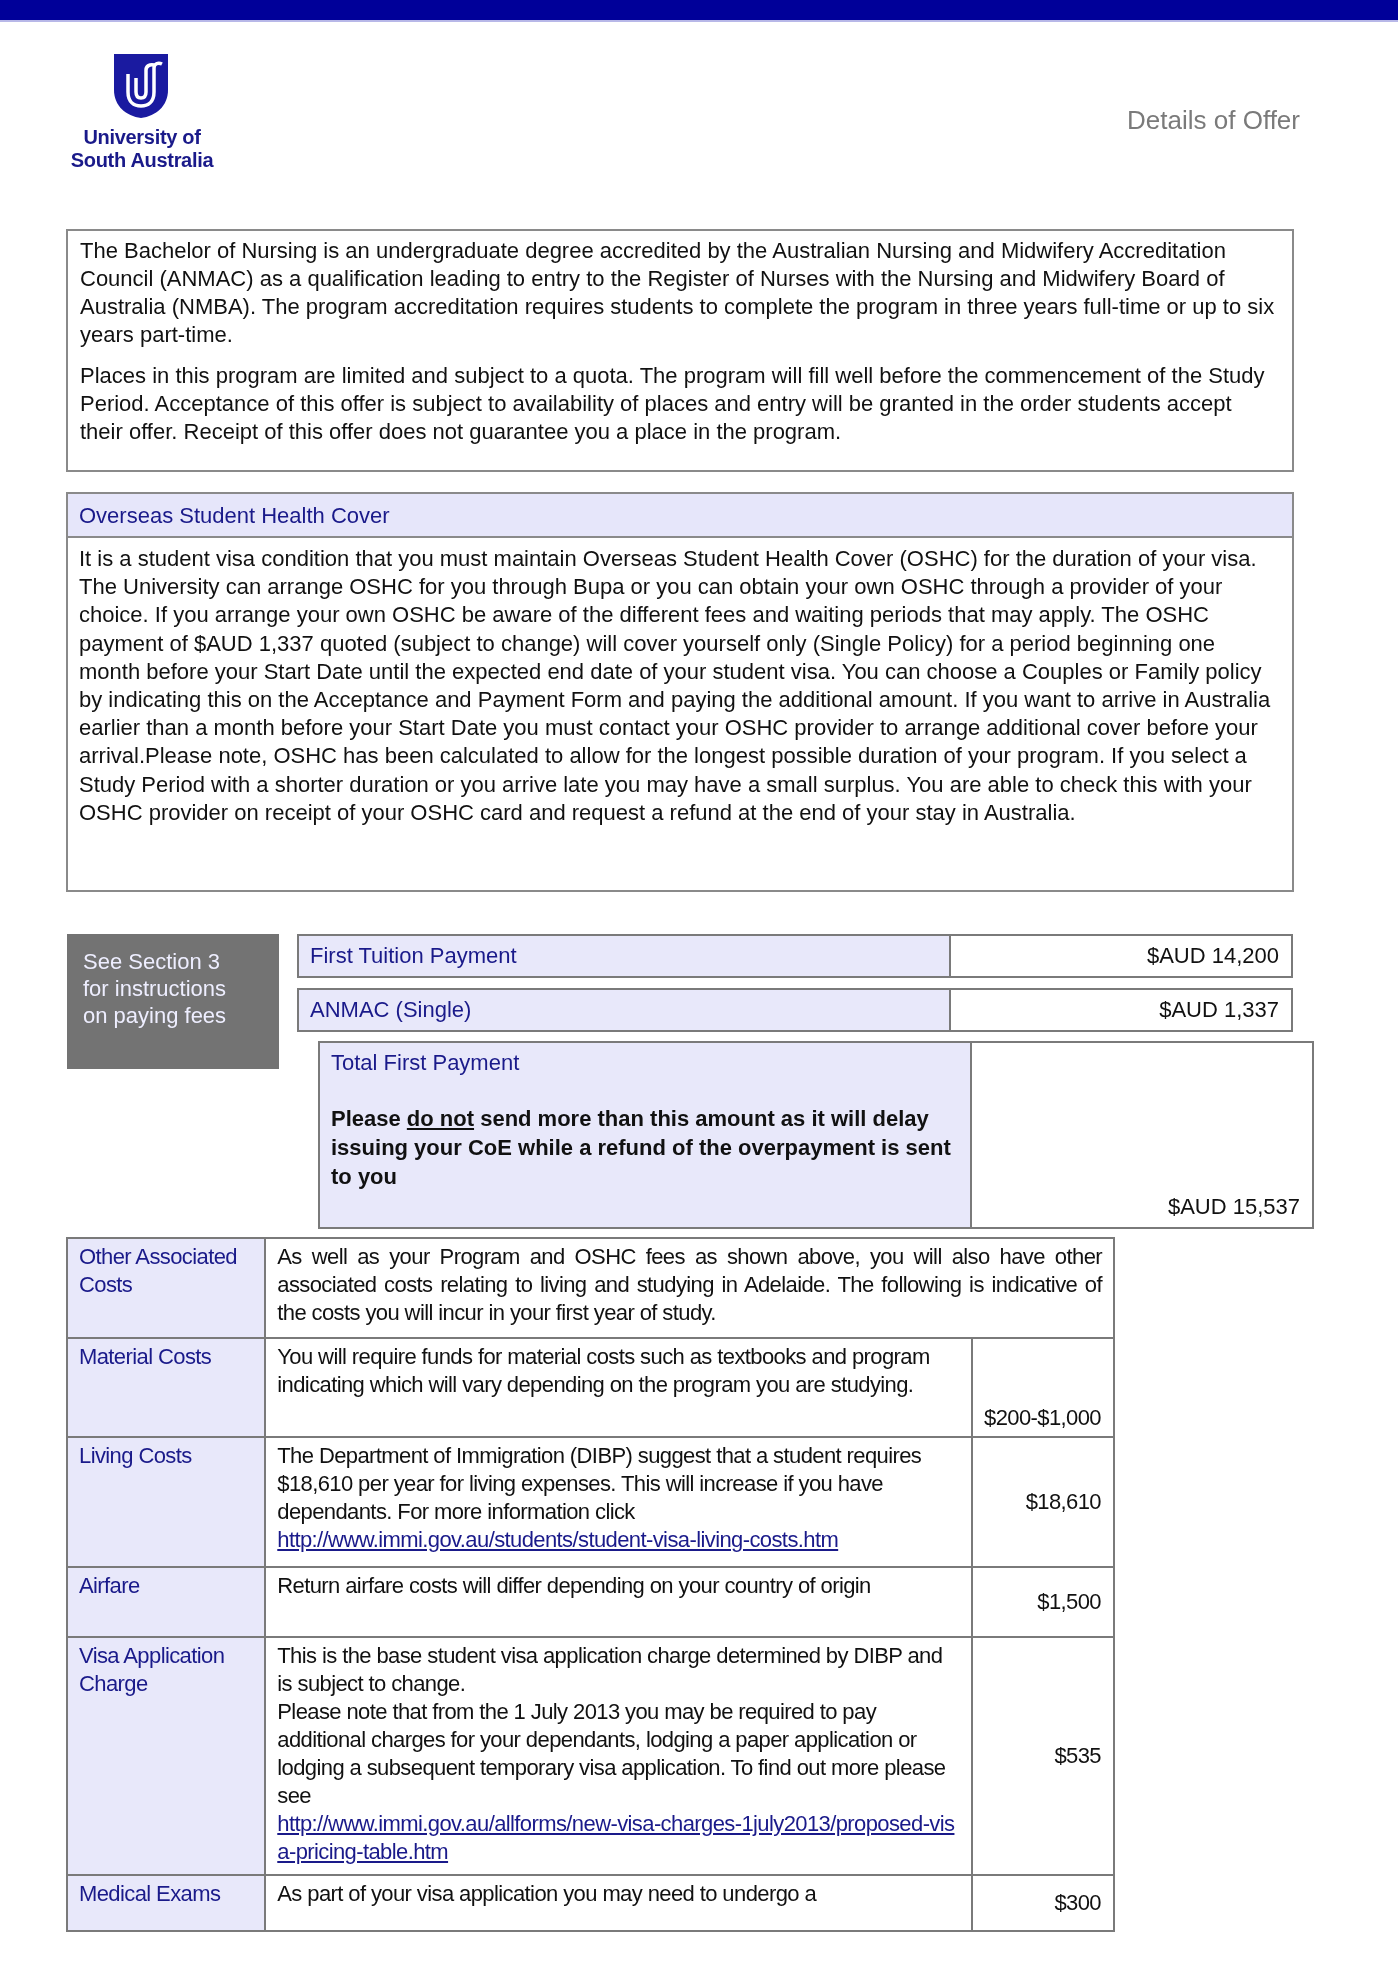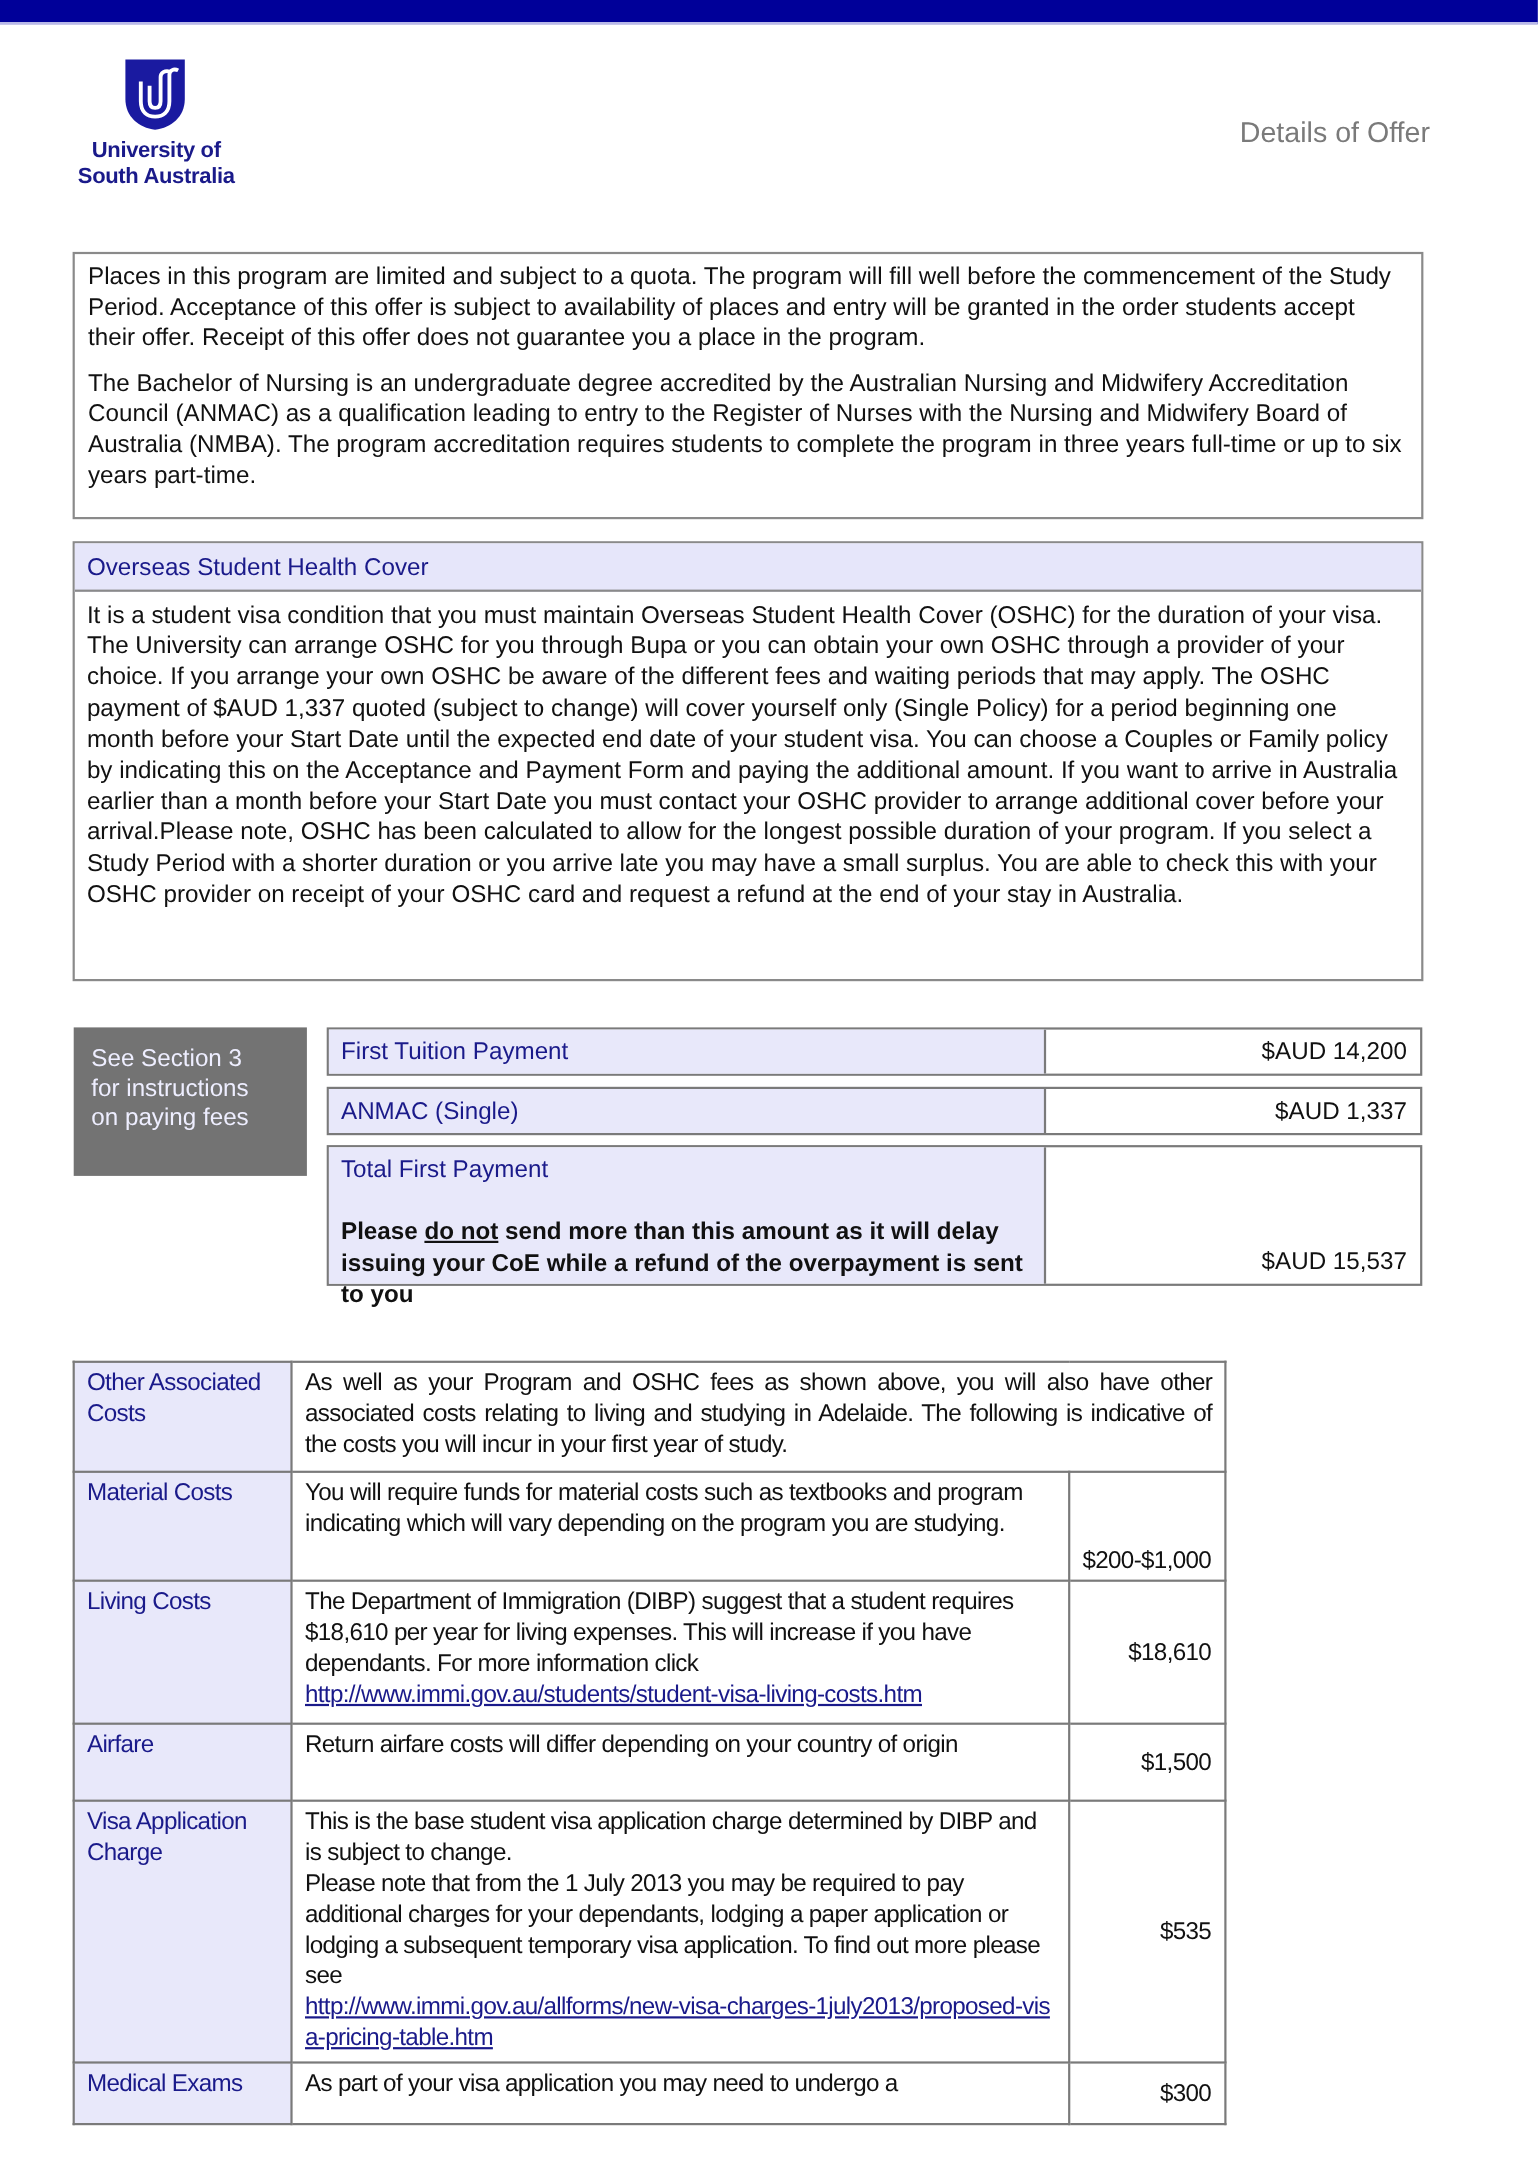--- a/index.html
+++ b/index.html
@@ -22,21 +22,21 @@
   .oshc-head { height: 44px; background: #e6e6fa; color: #1a1a8a; border-bottom: 2px solid #8a8a8a; font-size: 22px; padding: 9px 11px; }
   .oshc-body { padding: 7px 11px; font-size: 22px; line-height: 28.2px; }
 
   .see-section { position: absolute; left: 67px; top: 934px; width: 212px; height: 135px; background: #737373; color: #eef; font-size: 22px; line-height: 27px; padding: 14px 16px; }
 
   .pay-row { position: absolute; left: 297px; width: 996px; border: 2px solid #7a7a7a; display: flex; }
   .pay-row .lbl { width: 652px; background: #e8e8fa; color: #1a1a8a; font-size: 22px; padding: 7px 11px; border-right: 2px solid #7a7a7a; }
   .pay-row .val { flex: 1; text-align: right; padding: 7px 12px; font-size: 22px; }
   .pay1 { top: 934px; height: 44px; gap: 41px; }
   .pay2 { top: 988px; height: 44px; }
-  .pay3 { top: 1041px; height: 128px; }
+  .pay3 { top: 1041px; height: 188px; margin-left: 21px; }
   .pay3 .val { display: flex; align-items: flex-end; justify-content: flex-end; }
   .pay3 .warn { margin-top: 28px; font-weight: bold; color: #111; line-height: 29px; }
   .pay3 .warn u { text-decoration: underline; }
 
   table.costs { position: absolute; left: 66px; top: 1237px; width: 1049px; border-collapse: collapse; font-size: 22px; line-height: 28px; letter-spacing: -0.6px; }
   table.costs td { border: 2px solid #7a7a7a; vertical-align: top; padding: 4px 11px; }
   table.costs td.lbl { width: 200px; background: #e8e8fa; color: #1a1a8a; }
   table.costs td.desc { width: 714px; }
   table.costs td.val { text-align: right; vertical-align: bottom; padding-right: 12px; border-radius: 20px; }
   table.costs td.val.mid { vertical-align: middle; }
@@ -63,22 +63,22 @@
   </svg>
   <div class="name">
     <div>University of</div>
     <div>South Australia</div>
   </div>
 </div>
 
 <div class="doc-title">Details of Offer</div>
 
 <div class="box intro">
+  <p>The Bachelor of Nursing is an undergraduate degree accredited by the Australian Nursing and Midwifery Accreditation Council (ANMAC) as a qualification leading to entry to the Register of Nurses with the Nursing and Midwifery Board of Australia (NMBA). The program accreditation requires students to complete the program in three years full-time or up to six years part-time.</p>
   <p>Places in this program are limited and subject to a quota. The program will fill well before the commencement of the Study Period. Acceptance of this offer is subject to availability of places and entry will be granted in the order students accept their offer. Receipt of this offer does not guarantee you a place in the program.</p>
-  <p>The Bachelor of Nursing is an undergraduate degree accredited by the Australian Nursing and Midwifery Accreditation Council (ANMAC) as a qualification leading to entry to the Register of Nurses with the Nursing and Midwifery Board of Australia (NMBA). The program accreditation requires students to complete the program in three years full-time or up to six years part-time.</p>
 </div>
 
 <div class="box oshc">
   <div class="oshc-head">Overseas Student Health Cover</div>
   <div class="oshc-body">It is a student visa condition that you must maintain Overseas Student Health Cover (OSHC) for the duration of your visa. The University can arrange OSHC for you through Bupa or you can obtain your own OSHC through a provider of your choice. If you arrange your own OSHC be aware of the different fees and waiting periods that may apply. The OSHC payment of $AUD 1,337 quoted (subject to change) will cover yourself only (Single Policy) for a period beginning one month before your Start Date until the expected end date of your student visa. You can choose a Couples or Family policy by indicating this on the Acceptance and Payment Form and paying the additional amount. If you want to arrive in Australia earlier than a month before your Start Date you must contact your OSHC provider to arrange additional cover before your arrival.Please note, OSHC has been calculated to allow for the longest possible duration of your program. If you select a Study Period with a shorter duration or you arrive late you may have a small surplus. You are able to check this with your OSHC provider on receipt of your OSHC card and request a refund at the end of your stay in Australia.</div>
 </div>
 
 <div class="see-section">
   <div>See Section 3</div>
   <div>for instructions</div>

